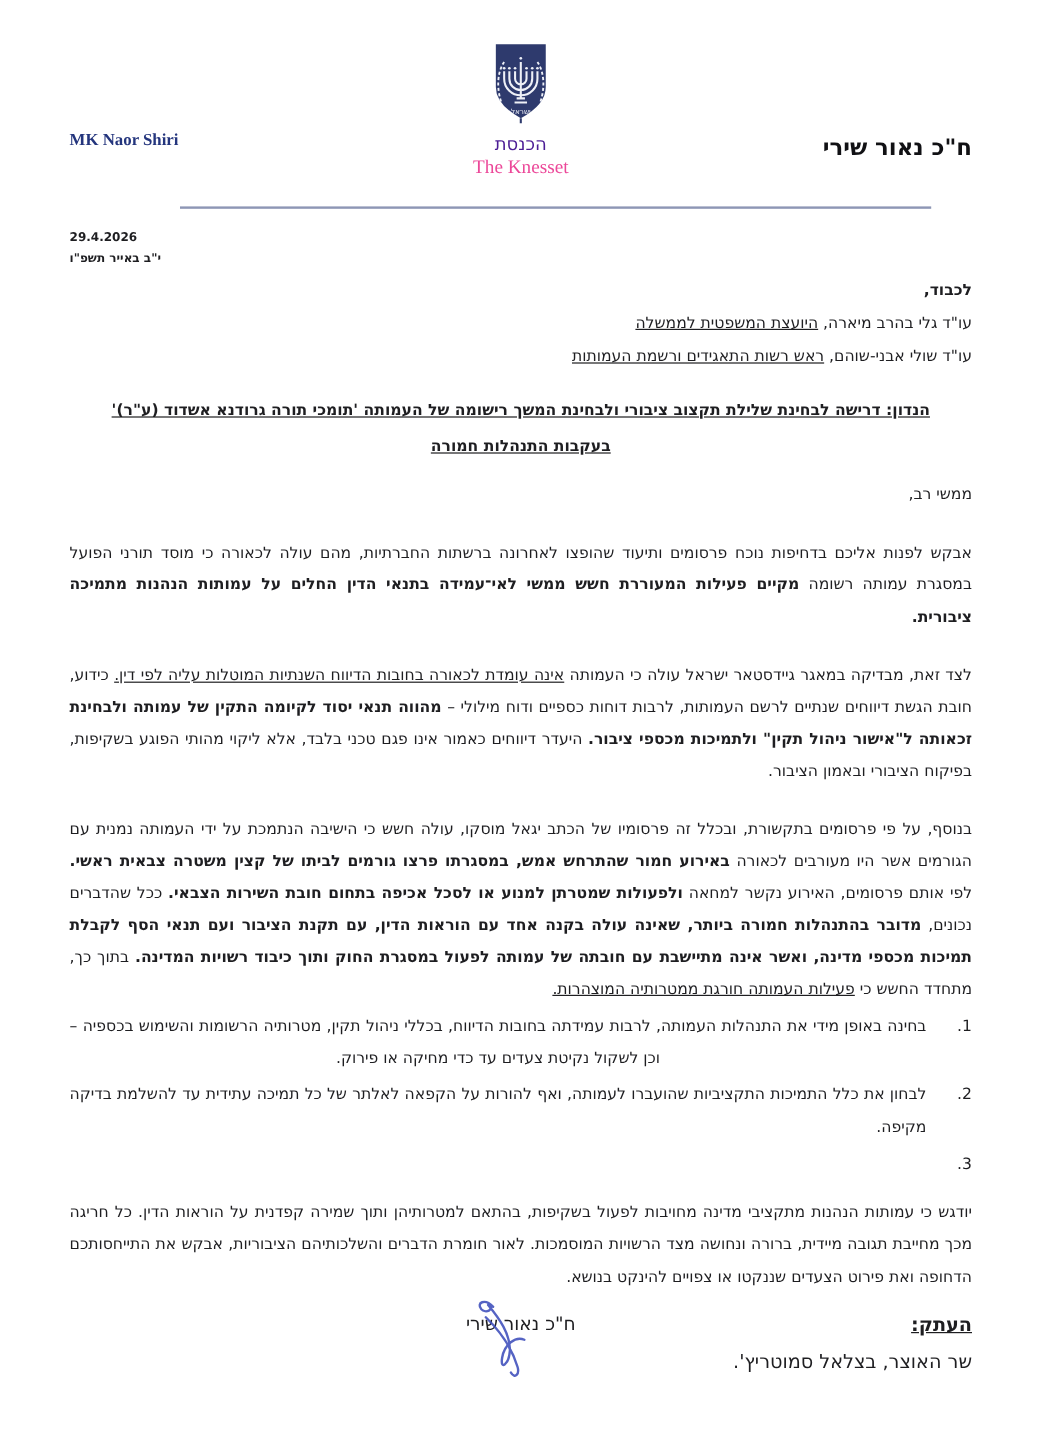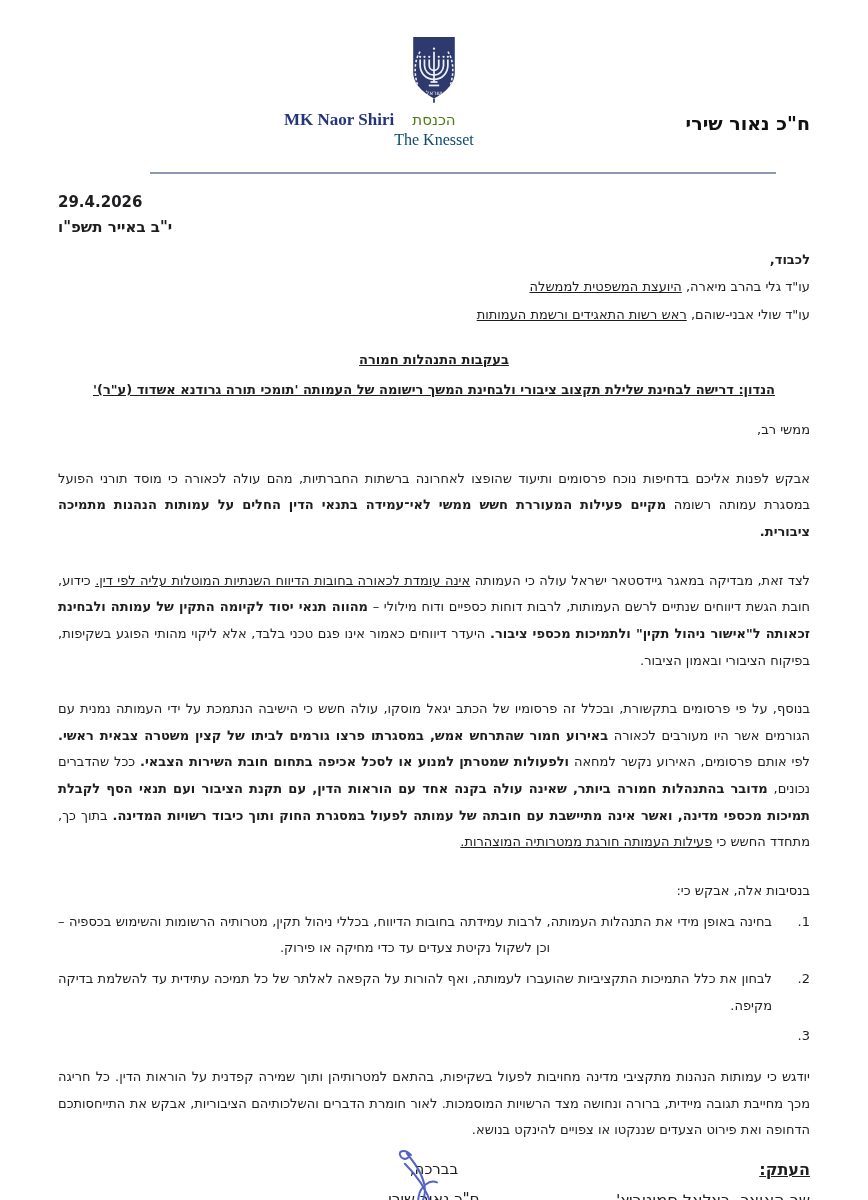--- a/index.html
+++ b/index.html
@@ -8,29 +8,29 @@
     font-family:"DejaVu Sans",sans-serif;color:#1e1e21;box-sizing:border-box;
     overflow:hidden;
   }
   .b{font-weight:bold;}
   .u{text-decoration:underline;text-align:right;}
 
   
   .header{display:grid;grid-template-columns:1fr auto 1fr;direction:rtl;
           padding:34px 58px 0 58px;align-items:start;}
   .mk-he{font-weight:bold;font-size:19px;color:#111114;margin-top:78px;text-align:right;}
-  .mk-en{font-weight:bold;font-size:17px;color:#24357d;margin-top:76px;text-align:right;
+  .mk-en{font-weight:bold;font-size:14px;color:#24357d;margin-top:76px;text-align:left;
          font-family:"Liberation Serif",serif;}
   .emblem-stack{text-align:center;line-height:1.25;}
-  .org-he{color:#4d7c0f;font-size:15px;margin-top:2px;}
-  .org-en{color:#0c4a6e;font-size:16px;font-family:"Liberation Serif",serif;}
+  .org-he{color:#4c1d95;font-size:15px;margin-top:2px;}
+  .org-en{color:#ec4899;font-size:16px;font-family:"Liberation Serif",serif;}
   .header-rule{height:2px;background:#8d96b5;margin:22px 92px 0 150px;}
 
   
-  .date-block{margin:16px 0 0 58px;font-weight:bold;font-size:15px;line-height:1.7;width:max-content;}
+  .date-block{margin:16px 0 0 58px;font-weight:bold;font-size:10px;line-height:1.7;width:max-content;}
   .date-he{direction:rtl;}
 
   
   .letter{padding:6px 58px 0 58px;direction:rtl;font-size:13px;line-height:2.05;text-align:right;}
   .salutation{font-weight:bold;}
   .recipient{line-height:2.15;}
   .subject{margin-top:16px;font-weight:bold;text-align:center;line-height:2.3;}
   .subject div{text-decoration:underline;}
   .greeting{margin-top:12px;}
   .para{margin-top:22px;text-align:justify;}
@@ -97,31 +97,30 @@
     <div class="date-he" dir="rtl">י"ב באייר תשפ"ו</div>
   </div>
 
   <div class="letter">
 
     <div class="salutation">לכבוד,</div>
     <div class="recipient"><span>עו"ד גלי בהרב מיארה, </span><span class="u">היועצת המשפטית לממשלה</span></div>
     <div class="recipient"><span>עו"ד שולי אבני-שוהם, </span><span class="u">ראש רשות התאגידים ורשמת העמותות</span></div>
 
     <div class="subject">
+      <div>הנדון: דרישה לבחינת שלילת תקצוב ציבורי ולבחינת המשך רישומה של העמותה 'תומכי תורה גרודנא אשדוד (ע"ר)'</div>
       <div>בעקבות התנהלות חמורה</div>
-      <div>הנדון: דרישה לבחינת שלילת תקצוב ציבורי ולבחינת המשך רישומה של העמותה 'תומכי תורה גרודנא אשדוד (ע"ר)'</div>
     </div>
 
     <div class="greeting">ממשי רב,</div>
 
     <div class="para"><span>אבקש לפנות אליכם בדחיפות נוכח פרסומים ותיעוד שהופצו לאחרונה ברשתות החברתיות, מהם עולה לכאורה כי מוסד תורני הפועל במסגרת עמותה רשומה </span><span class="b">מקיים פעילות המעוררת חשש ממשי לאי־עמידה בתנאי הדין החלים על עמותות הנהנות מתמיכה ציבורית.</span></div>
     <div class="para"><span>לצד זאת, מבדיקה במאגר גיידסטאר ישראל עולה כי העמותה </span><span class="u">אינה עומדת לכאורה בחובות הדיווח השנתיות המוטלות עליה לפי דין.</span><span> כידוע, חובת הגשת דיווחים שנתיים לרשם העמותות, לרבות דוחות כספיים ודוח מילולי – </span><span class="b">מהווה תנאי יסוד לקיומה התקין של עמותה ולבחינת זכאותה ל"אישור ניהול תקין" ולתמיכות מכספי ציבור.</span><span> היעדר דיווחים כאמור אינו פגם טכני בלבד, אלא ליקוי מהותי הפוגע בשקיפות, בפיקוח הציבורי ובאמון הציבור.</span></div>
     <div class="para"><span>בנוסף, על פי פרסומים בתקשורת, ובכלל זה פרסומיו של הכתב יגאל מוסקו, עולה חשש כי הישיבה הנתמכת על ידי העמותה נמנית עם הגורמים אשר היו מעורבים לכאורה </span><span class="b">באירוע חמור שהתרחש אמש, במסגרתו פרצו גורמים לביתו של קצין משטרה צבאית ראשי.</span><span> לפי אותם פרסומים, האירוע נקשר למחאה </span><span class="b">ולפעולות שמטרתן למנוע או לסכל אכיפה בתחום חובת השירות הצבאי.</span><span> ככל שהדברים נכונים, </span><span class="b">מדובר בהתנהלות חמורה ביותר, שאינה עולה בקנה אחד עם הוראות הדין, עם תקנת הציבור ועם תנאי הסף לקבלת תמיכות מכספי מדינה, ואשר אינה מתיישבת עם חובתה של עמותה לפעול במסגרת החוק ותוך כיבוד רשויות המדינה.</span><span> בתוך כך, מתחדד החשש כי </span><span class="u">פעילות העמותה חורגת ממטרותיה המוצהרות.</span></div>
 
-    <div class="lead">בנסיבות אלה, אבקש כי:</div>
 
     <div class="req-list">
       <div class="req-item">
         <span class="req-num">1.</span>
         <span class="req-text center-last">בחינה באופן מידי את התנהלות העמותה, לרבות עמידתה בחובות הדיווח, בכללי ניהול תקין, מטרותיה הרשומות והשימוש בכספיה – וכן לשקול נקיטת צעדים עד כדי מחיקה או פירוק.</span>
       </div>
       <div class="req-item">
         <span class="req-num">2.</span>
         <span class="req-text">לבחון את כלל התמיכות התקציביות שהועברו לעמותה, ואף להורות על הקפאה לאלתר של כל תמיכה עתידית עד להשלמת בדיקה מקיפה.</span>
       </div>
@@ -133,21 +132,20 @@
 
     <div class="closing">יודגש כי עמותות הנהנות מתקציבי מדינה מחויבות לפעול בשקיפות, בהתאם למטרותיהן ותוך שמירה קפדנית על הוראות הדין. כל חריגה מכך מחייבת תגובה מיידית, ברורה ונחושה מצד הרשויות המוסמכות. לאור חומרת הדברים והשלכותיהם הציבוריות, אבקש את התייחסותכם הדחופה ואת פירוט הצעדים שננקטו או צפויים להינקט בנושא.</div>
 
     <div class="sig-row">
       <div class="copy-block">
         <div class="copy-title">העתק:</div>
         <div>שר האוצר, בצלאל סמוטריץ'.</div>
 
       </div>
       <div class="sig-block">
-        <div>בברכה,</div>
         <div class="sig-name">ח"כ נאור שירי</div>
         <svg class="sig-scribble" width="96" height="96" viewBox="0 0 96 96">
           <g stroke="#4353bd" stroke-width="2" fill="none" stroke-linecap="round" opacity="0.9">
             <path d="M40 14 C34 6 26 9 30 15 C33 19 41 17 37 11"></path>
             <path d="M36 12 C44 24 52 38 50 52 C48 63 40 68 43 57 C46 46 56 40 63 44"></path>
             <path d="M33 22 C43 34 52 50 55 66 C56 72 52 76 49 70"></path>
           </g>
         </svg>
       </div>
       <div></div>

